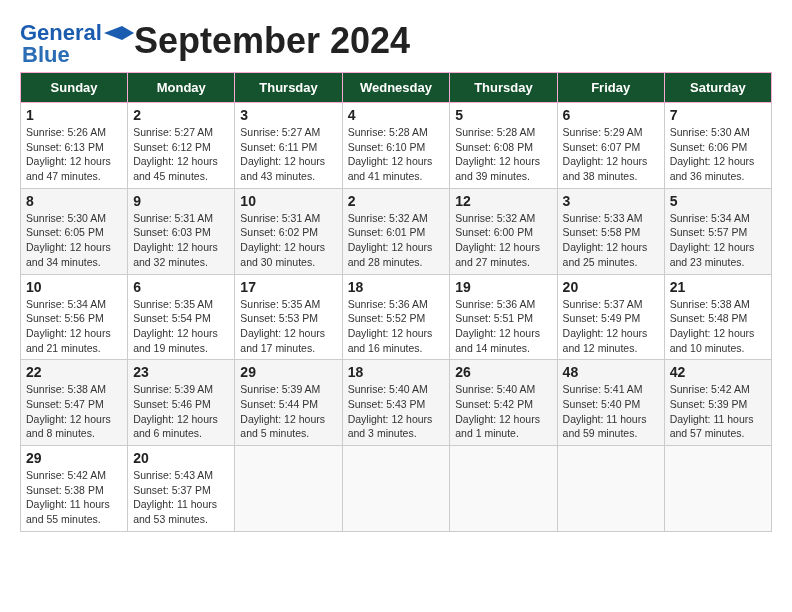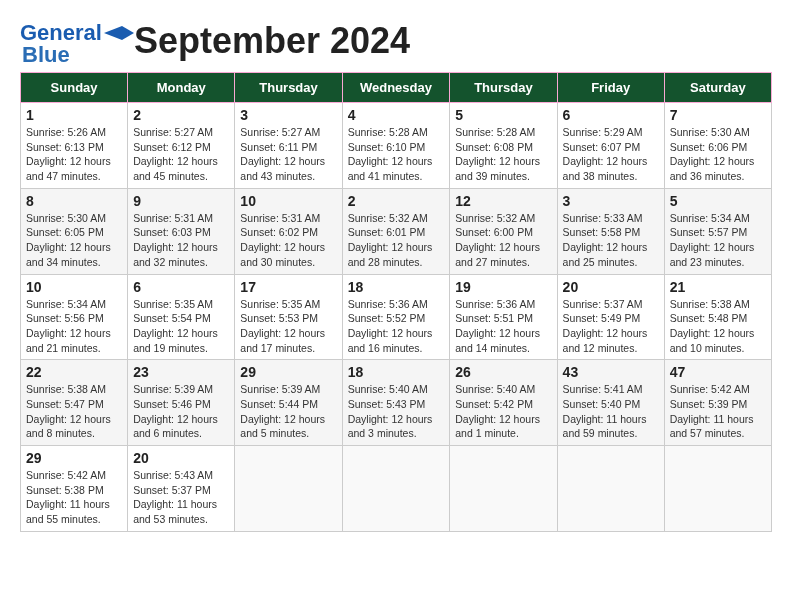--- a/index.html
+++ b/index.html
@@ -216,25 +216,25 @@
         </td>
         <td>
           <span class="day-num">18</span>
           <div class="day-detail">Sunrise: 5:40 AM<br>Sunset: 5:43 PM<br>Daylight: 12 hours and 3 minutes.</div>
         </td>
         <td>
           <span class="day-num">26</span>
           <div class="day-detail">Sunrise: 5:40 AM<br>Sunset: 5:42 PM<br>Daylight: 12 hours and 1 minute.</div>
         </td>
         <td>
-          <span class="day-num">43</span>
+          <span class="day-num">48</span>
           <div class="day-detail">Sunrise: 5:41 AM<br>Sunset: 5:40 PM<br>Daylight: 11 hours and 59 minutes.</div>
         </td>
         <td>
-          <span class="day-num">47</span>
+          <span class="day-num">42</span>
           <div class="day-detail">Sunrise: 5:42 AM<br>Sunset: 5:39 PM<br>Daylight: 11 hours and 57 minutes.</div>
         </td>
       </tr>
       <tr>
         <td>
           <span class="day-num">29</span>
           <div class="day-detail">Sunrise: 5:42 AM<br>Sunset: 5:38 PM<br>Daylight: 11 hours and 55 minutes.</div>
         </td>
         <td>
           <span class="day-num">20</span>

